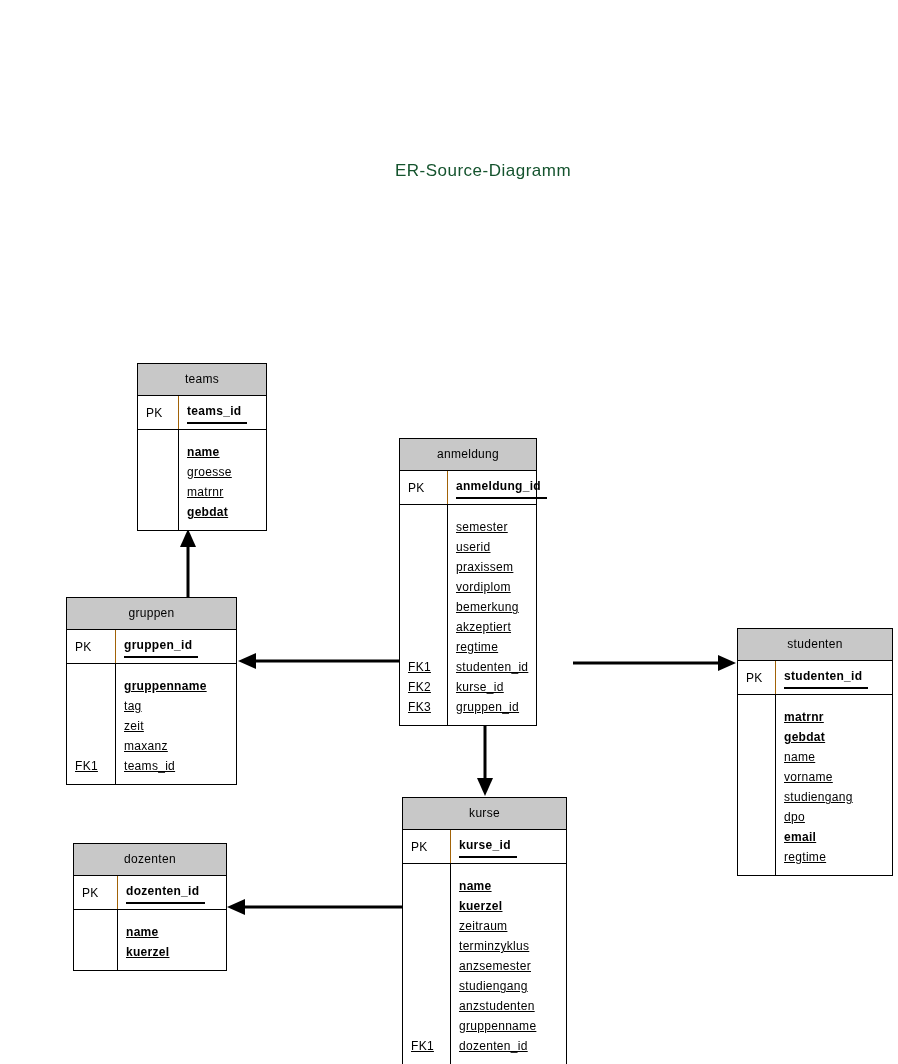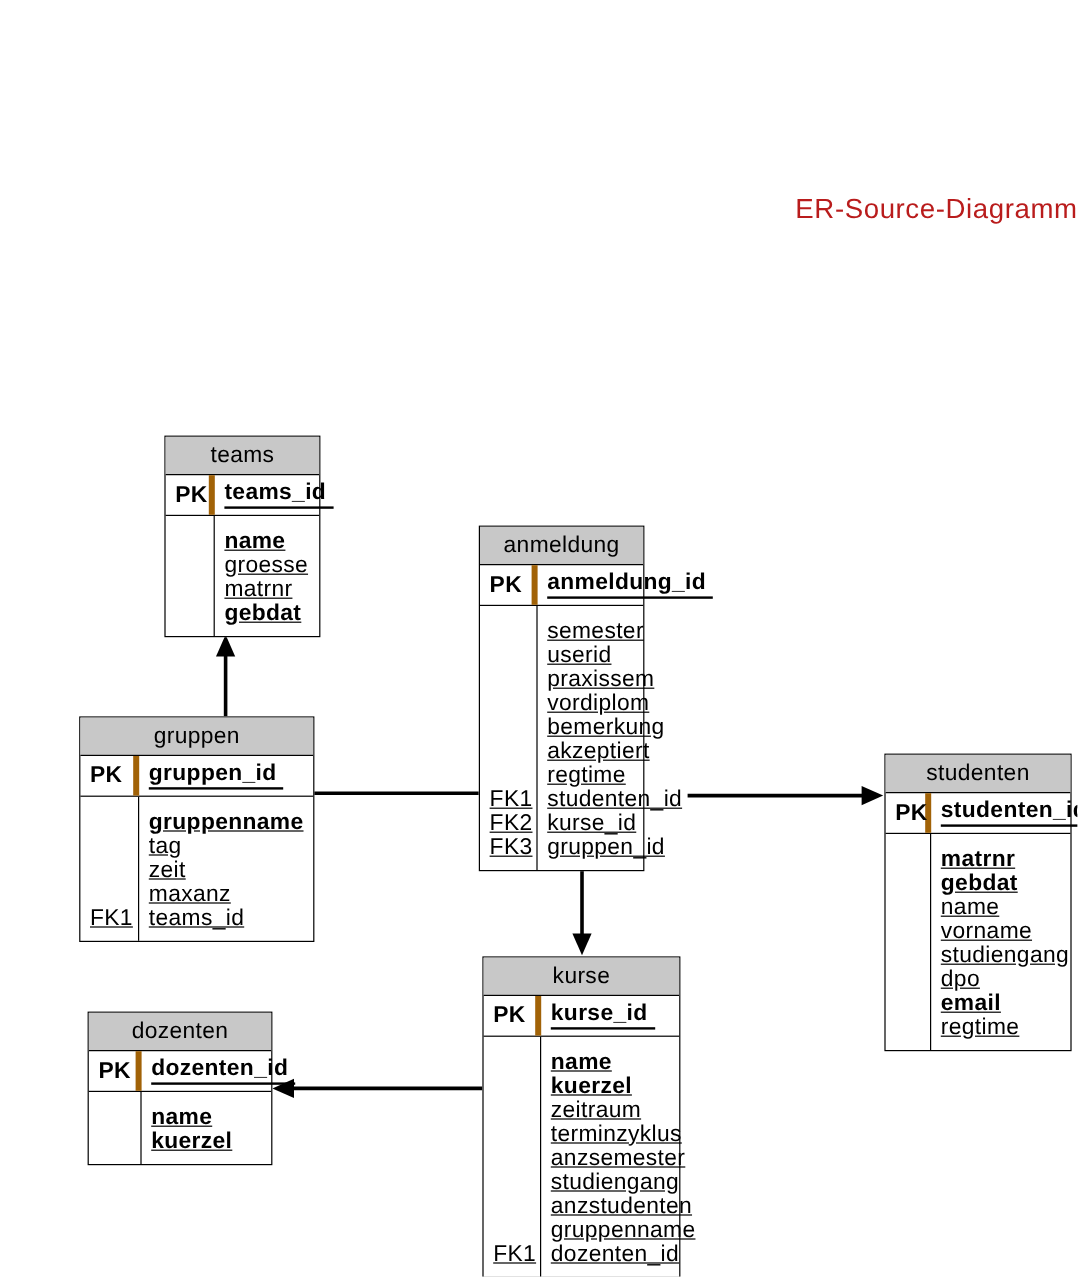--- a/index.html
+++ b/index.html
@@ -14,39 +14,39 @@
     background: #ffffff;
     overflow: hidden;
     font-family: "Liberation Sans", sans-serif;
     color: #000000;
   }
   #diagram-title {
     position: absolute;
     left: 68px;
     top: 161px;
     width: 830px;
-    text-align: right;
-    font-size: 23px;
+    text-align: center;
+    font-size: 17px;
     letter-spacing: 0.5px;
-    color: #b91c1c;
+    color: #14532d;
     white-space: nowrap;
   }
   #connectors {
     position: absolute;
     left: 0;
     top: 0;
     width: 898px;
     height: 1064px;
   }
   .entity {
     position: absolute;
     box-sizing: border-box;
     border: 1px solid #000000;
     background: #ffffff;
-    font-size: 19px;
+    font-size: 12px;
     letter-spacing: 0.3px;
     line-height: 20px;
   }
   .entity-header {
     height: 31px;
     line-height: 31px;
     text-align: center;
     background: var(--header-fill, #c8c8c8);
     border-bottom: 1px solid #000000;
     overflow: hidden;
@@ -58,22 +58,22 @@
     border-bottom: 1px solid #000000;
   }
   .pk-row .key {
     box-sizing: border-box;
     flex: 0 0 var(--keyw, 44px);
     width: var(--keyw, 44px);
     align-self: stretch;
     display: flex;
     align-items: center;
     padding-left: 8px;
-    border-right: 5px solid #a16207;
-    font-weight: bold;
+    border-right: 1px solid #a16207;
+    font-weight: normal;
     text-align: right;
   }
   .pk-row .attr-name {
     padding-left: 8px;
   }
   .pk-field {
     display: inline-block;
     font-weight: bold;
     border-bottom: 2px solid #000000;
     padding-right: 6px;
@@ -226,21 +226,21 @@
           <span class="key">FK2</span>
           <span class="attr-name">kurse_id</span>
         </div>
         <div class="attr-row">
           <span class="key">FK3</span>
           <span class="attr-name">gruppen_id</span>
         </div>
       </div>
     </div>
 
-  <div class="entity" style="left:66px; top:597px; width:196px; --keyw:49px;">
+  <div class="entity" style="left:66px; top:597px; width:171px; --keyw:49px;">
       <div class="entity-header">gruppen</div>
       <div class="pk-row">
         <span class="key">PK</span>
         <span class="attr-name"><span class="pk-field">gruppen_id</span></span>
       </div>
       <div class="attrs">
         <div class="vline"></div>
         <div class="attr-row">
           <span class="key"></span>
           <span class="attr-name bold">gruppenname</span>

